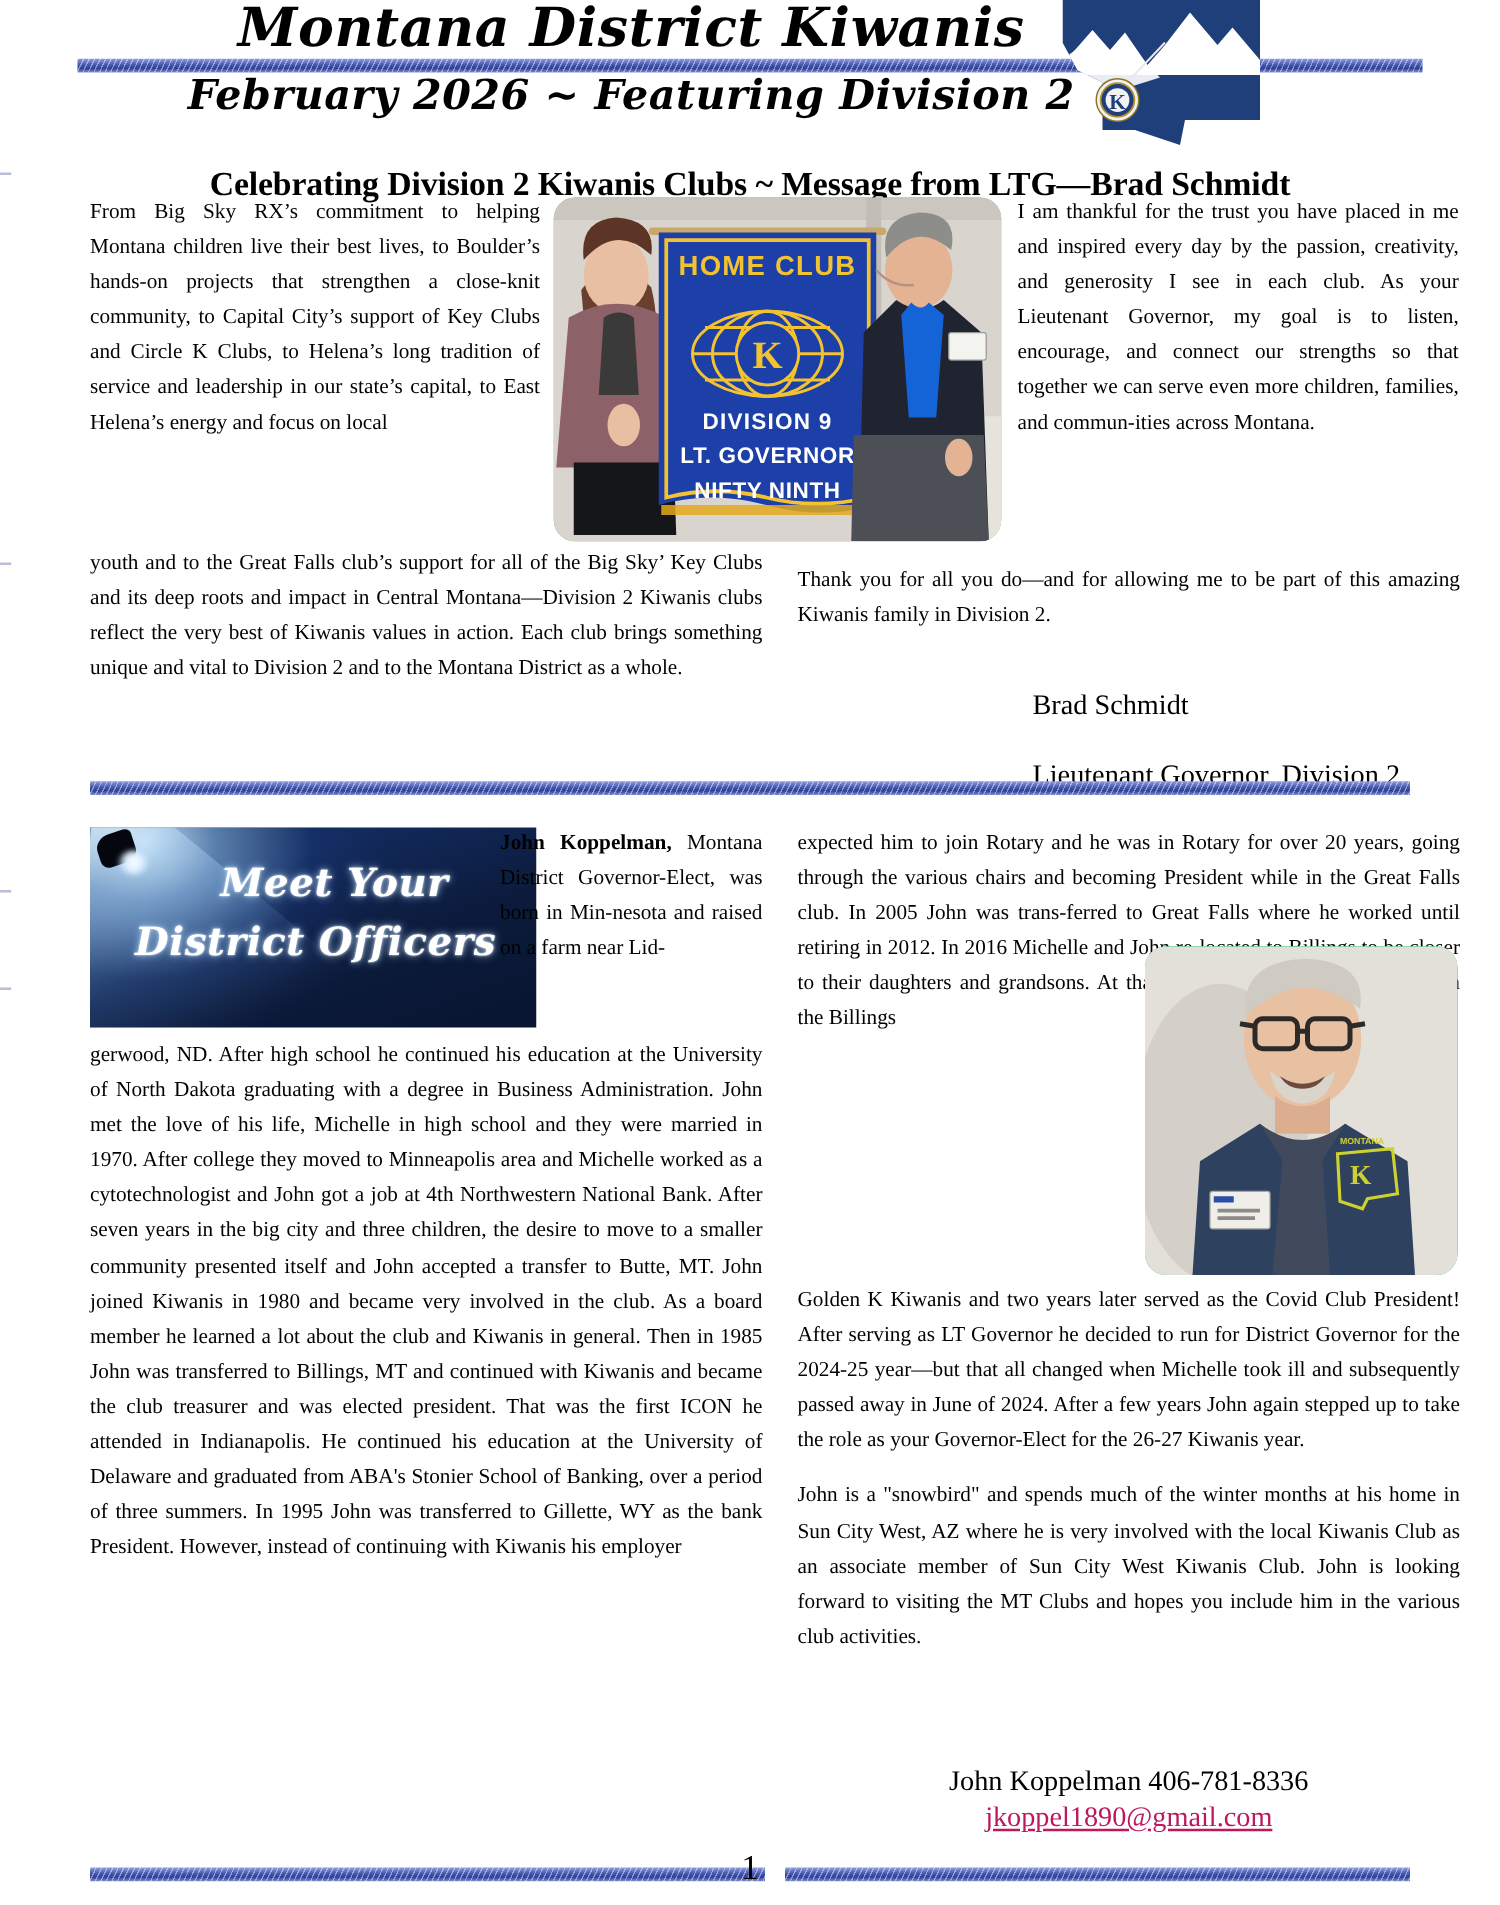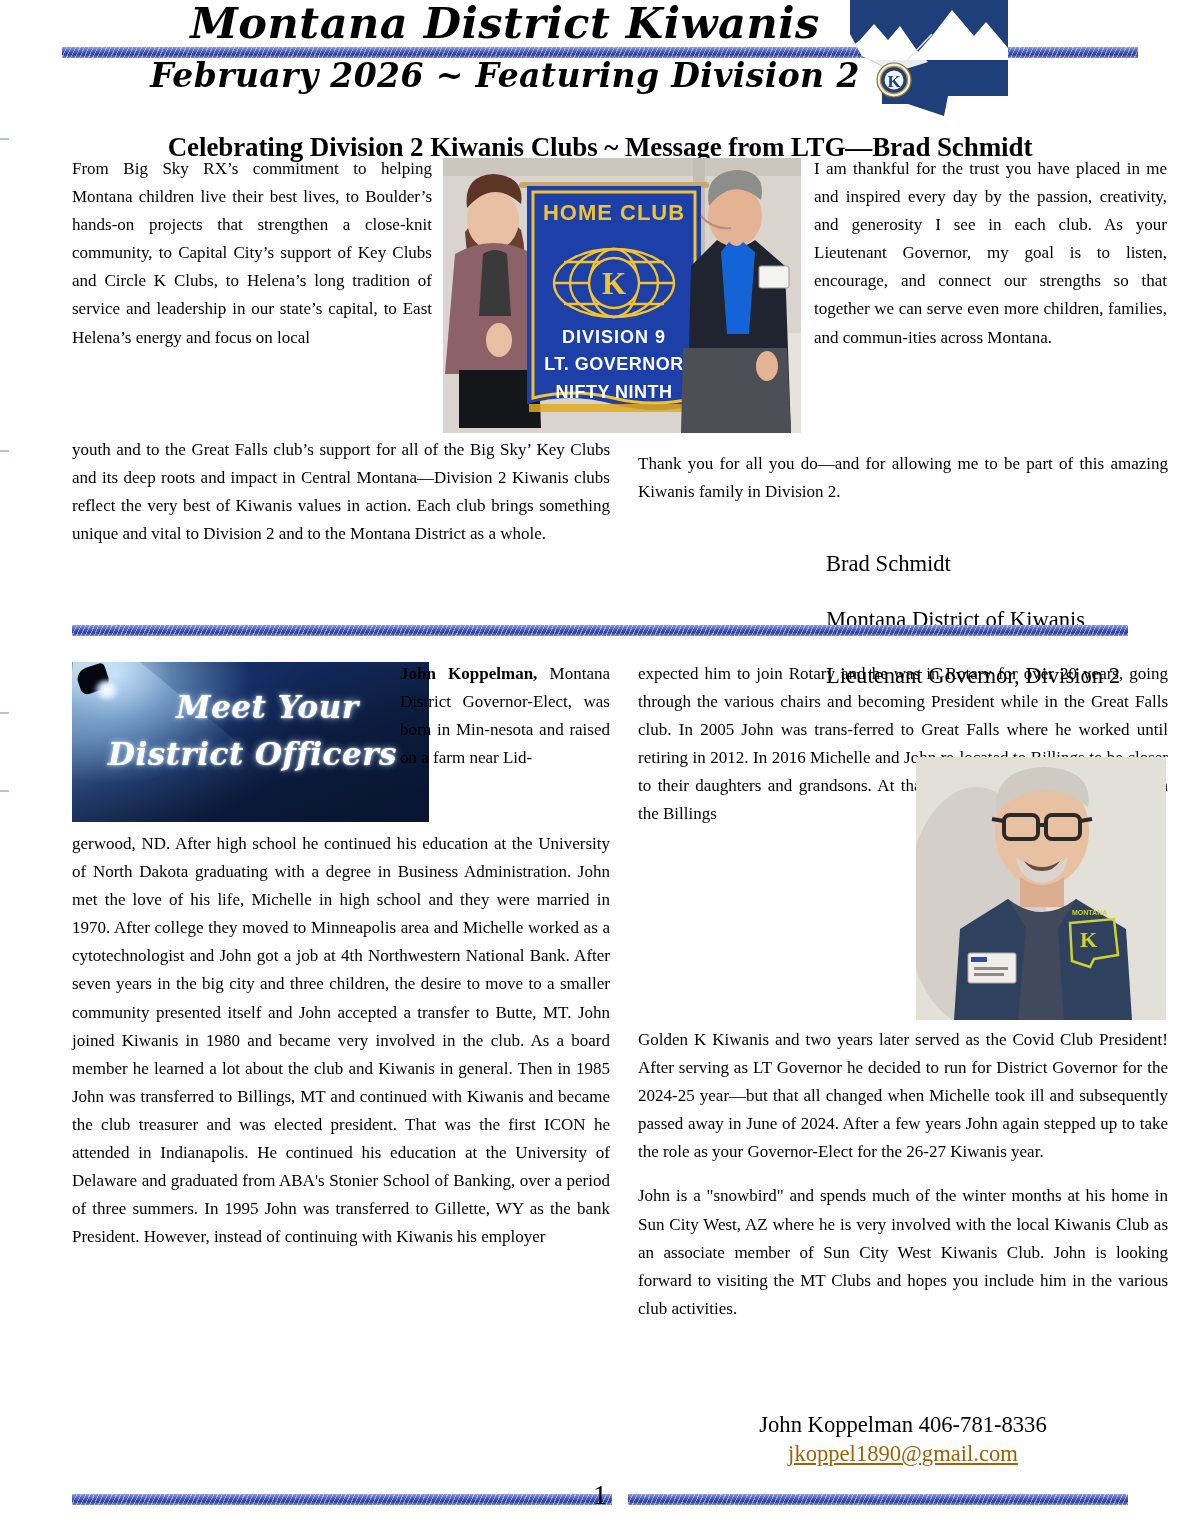--- a/index.html
+++ b/index.html
@@ -110,20 +110,21 @@
     text-align: justify;
     text-justify: inter-word;
     hyphens: manual;
   }
   p.body.last { margin-bottom: 0; }
 
   .photo {
     position: absolute;
     background: #22c55e;
     overflow: hidden;
+    border-radius: 17px;
   }
 
   .sig {
     position: absolute;
     font-size: 22.6px;
     line-height: 28.1px;
     white-space: pre-line;
   }
 
   
@@ -189,21 +190,21 @@
     top: 1481px;
     text-align: center;
     font-size: 28px;
     line-height: 1;
     z-index: 5;
   }
   #footer-bar-left  { left: 72px;  top: 1494px; width: 540px; }
   #footer-bar-right { left: 628px; top: 1494px; width: 500px; }
 
   a.email {
-    color: #a16207;
+    color: #be185d;
   }
 </style>
 </head>
 <body>
 
 <div id="masthead">
   <div class="masthead-band"></div>
 
   <div id="masthead-title">Montana District Kiwanis</div>
 
@@ -304,21 +305,20 @@
 <div class="col" style="left:72px; top:436px; width:538px;">
   <p class="body last">youth and to the Great Falls club’s support for all of the Big Sky’ Key Clubs and its deep roots and impact in Central Montana—Division 2 Kiwanis clubs reflect the very best of Kiwanis values in action. Each club brings something unique and vital to Division 2 and to the Montana District as a whole.</p>
 </div>
 
 <div class="col" style="left:638px; top:450px; width:530px;">
   <p class="body last">Thank you for all you do—and for allowing me to be part of this amazing Kiwanis family in Division 2.</p>
 </div>
 
 <div class="sig" style="left:826px; top:522px;">
   <div>Brad Schmidt</div>
-  <div>Montana District of Kiwanis</div>
   <div>Lieutenant Governor, Division 2</div>
 </div>
 
 <div class="divider" style="left:72px; top:625px; width:1056px;"></div>
 
 <div id="officer-banner">
   <div class="beam"></div>
   <div class="lamp"></div>
   <div class="lamp-glow"></div>
   <div class="ob-text">

